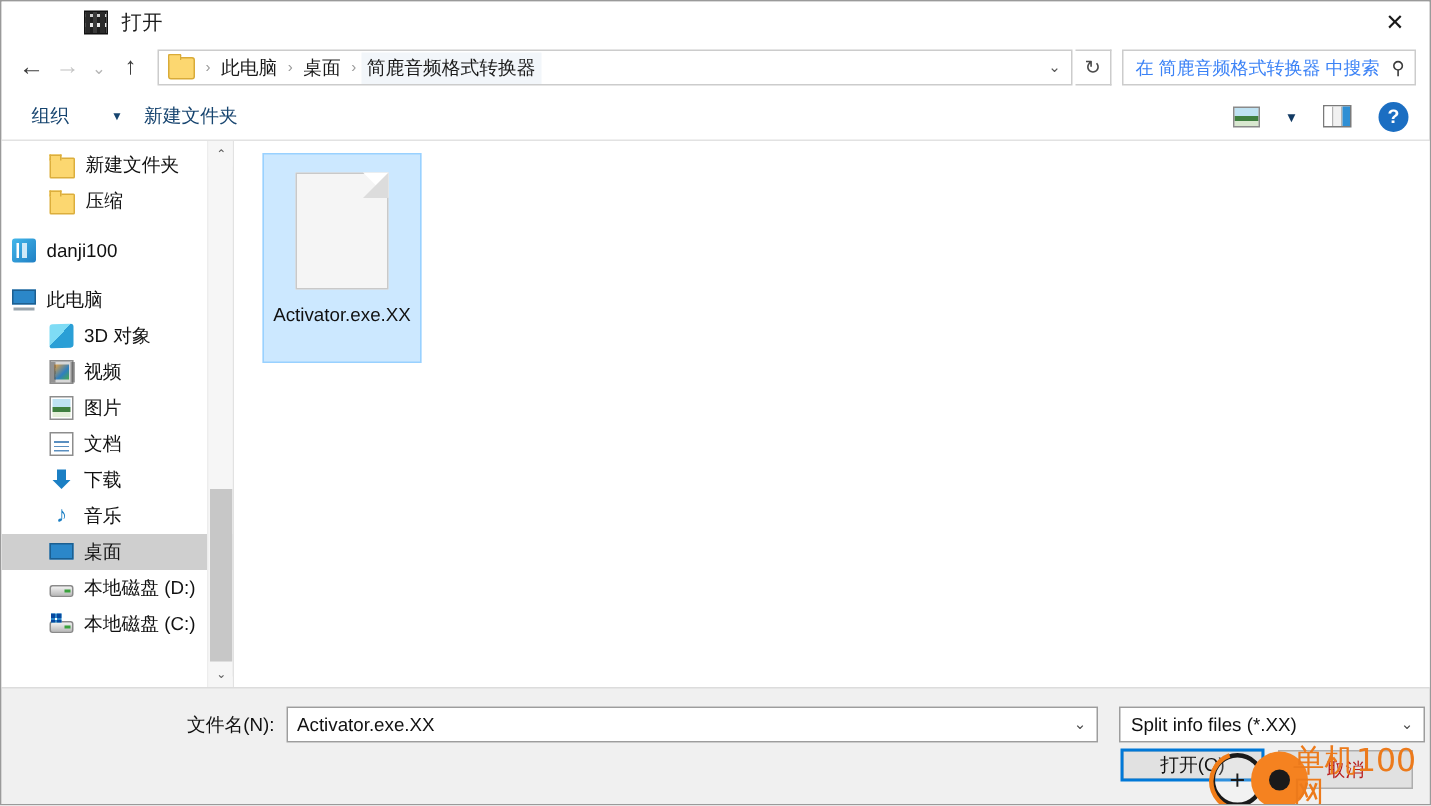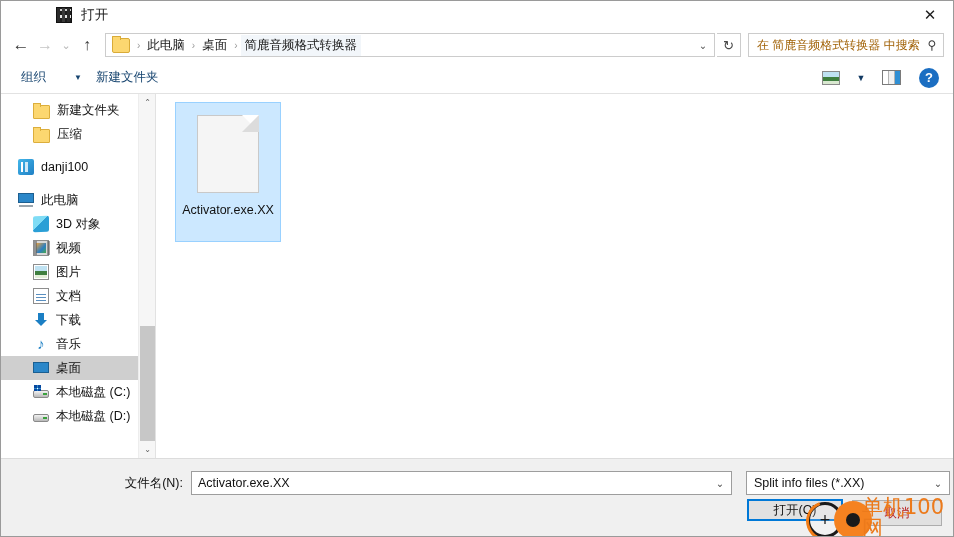--- a/index.html
+++ b/index.html
@@ -153,21 +153,21 @@
     border: 1px solid #cccccc;
     background: #ffffff;
     display: flex;
     align-items: center;
     box-sizing: border-box;
     flex: 0 0 auto;
   }
   .searchbox .sb-text {
     flex: 1 1 auto;
     font-size: 12px;
-    color: #a16207;
+    color: #3b82f6;
     padding-left: 8px;
     white-space: nowrap;
     overflow: hidden;
   }
   .searchbox .sb-icon {
     width: 22px;
     text-align: center;
     color: #3a3a3a;
     font-size: 12px;
   }
@@ -253,21 +253,21 @@
     border-right: 1px solid #e2e2e2;
     box-sizing: border-box;
     overflow: hidden;
     flex: 0 0 auto;
   }
   .nav-list { padding-top: 4px; }
   .nav-item {
     height: 24px;
     display: flex;
     align-items: center;
-    padding-left: 17px;
+    padding-left: 7px;
     font-size: 12.5px;
     color: #111111;
     white-space: nowrap;
     box-sizing: border-box;
   }
   .nav-item.indent1 { padding-left: 32px; }
   .nav-item.selected { background: #cfcfcf; }
   .nav-item .ni-icon {
     width: 16px; height: 16px;
     margin-right: 7px;
@@ -796,28 +796,28 @@
         </div>
         <div class="nav-item indent1">
           <span class="ni-icon ic-music">♪</span>
           <span class="ni-label">音乐</span>
         </div>
         <div class="nav-item indent1 selected">
           <span class="ni-icon ic-desktop"></span>
           <span class="ni-label">桌面</span>
         </div>
         <div class="nav-item indent1">
+          <span class="ni-icon ic-drive"></span>
+          <span class="ni-label">本地磁盘 (D:)</span>
+        </div>
+        <div class="nav-item indent1">
           <span class="ni-icon ic-drive ic-drive-c">
               <i class="winlogo"></i>
             </span>
           <span class="ni-label">本地磁盘 (C:)</span>
-        </div>
-        <div class="nav-item indent1">
-          <span class="ni-icon ic-drive"></span>
-          <span class="ni-label">本地磁盘 (D:)</span>
         </div>
       </div>
 
       <div class="sb-scroll">
         <div class="sb-arrow up">⌃</div>
         <div class="sb-thumb"></div>
         <div class="sb-arrow down">⌄</div>
       </div>
     </div>
 

